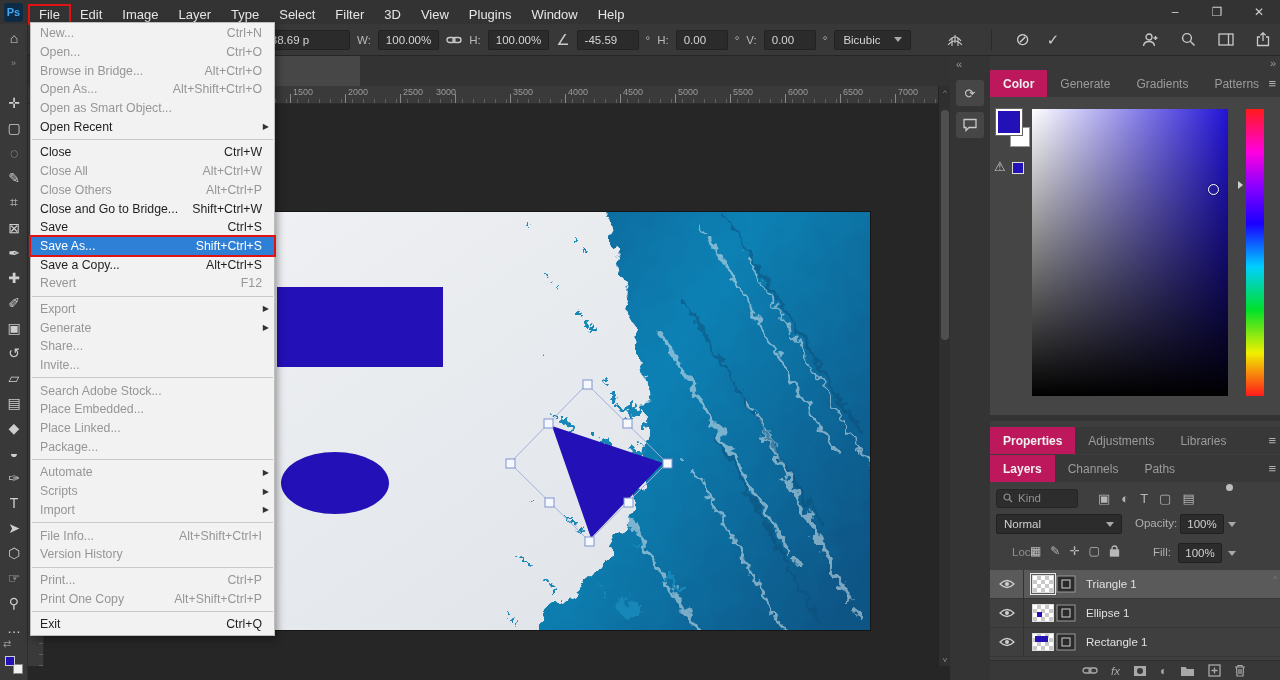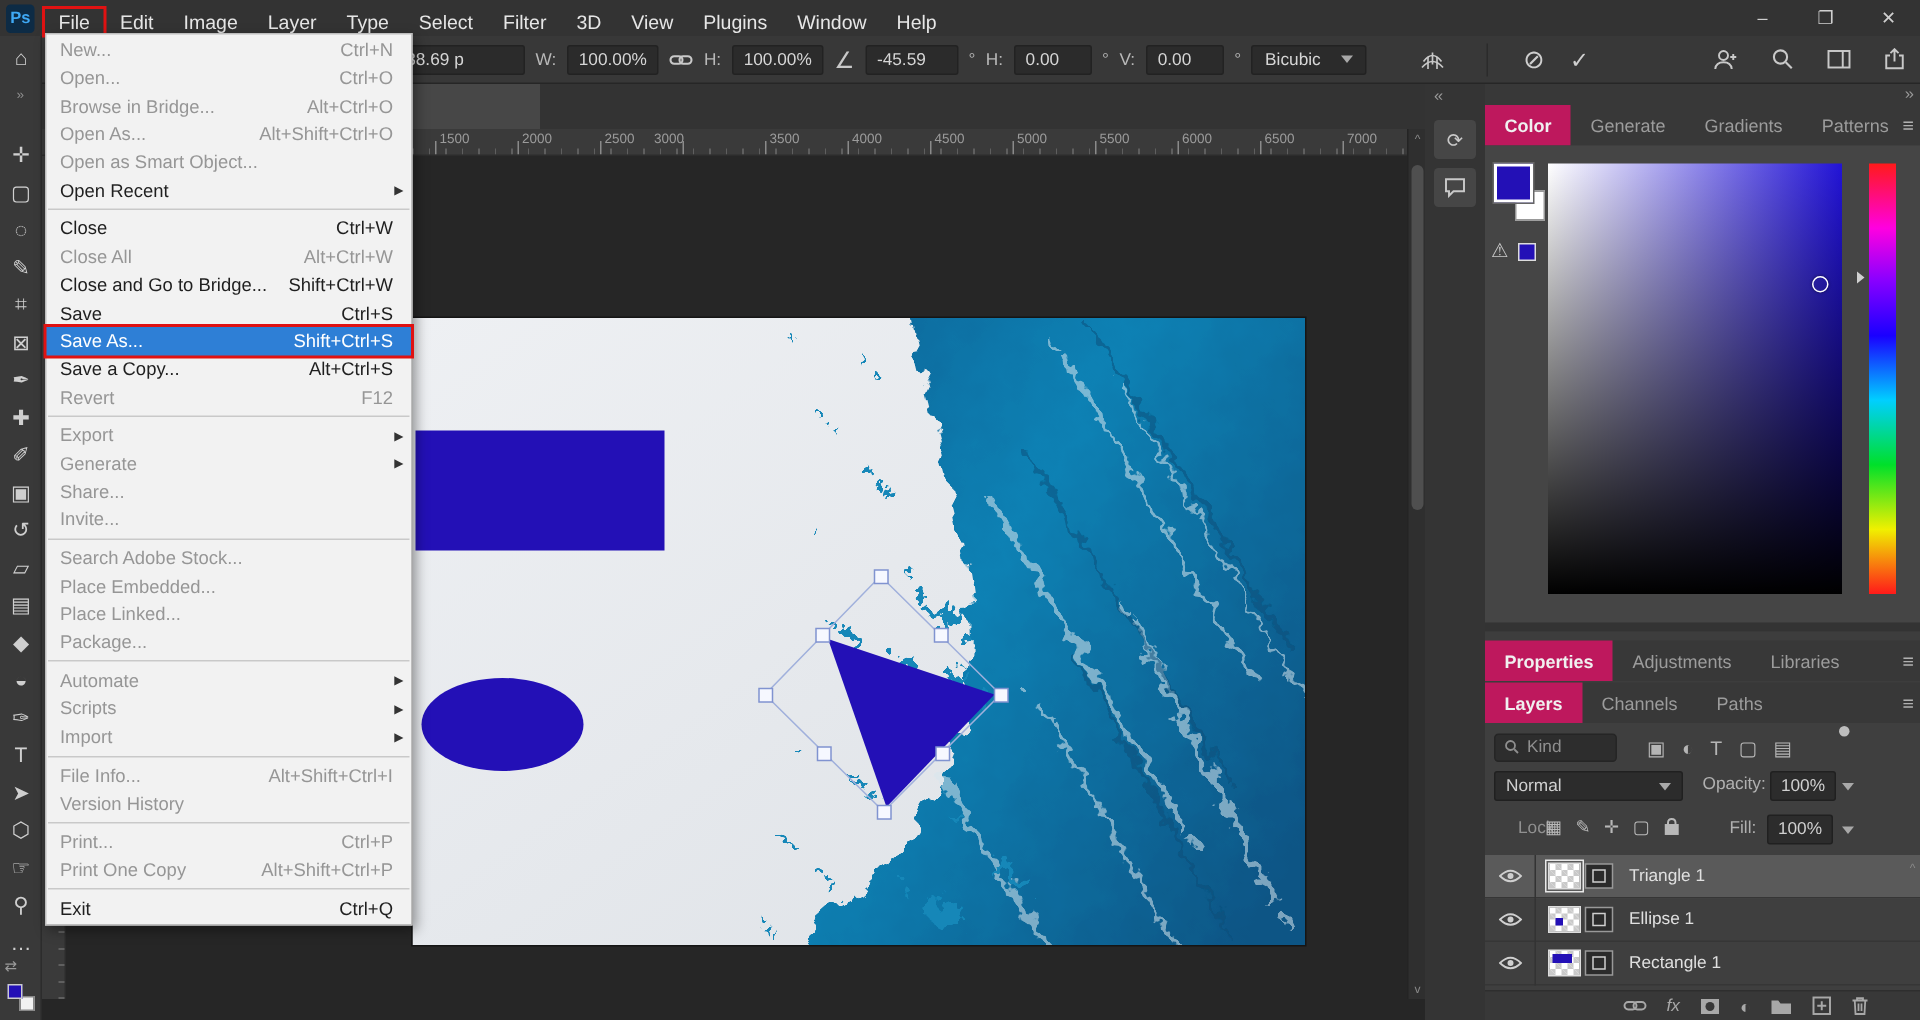--- a/index.html
+++ b/index.html
@@ -664,20 +664,24 @@
     </div>
     <div class="fm-sep"></div>
     <div class="fm-row enabled">
       <span class="fm-label">Close</span>
       <span class="fm-short">Ctrl+W</span>
     </div>
     <div class="fm-row disabled">
       <span class="fm-label">Close All</span>
       <span class="fm-short">Alt+Ctrl+W</span>
     </div>
+    <div class="fm-row disabled">
+      <span class="fm-label">Close Others</span>
+      <span class="fm-short">Alt+Ctrl+P</span>
+    </div>
     <div class="fm-row enabled">
       <span class="fm-label">Close and Go to Bridge...</span>
       <span class="fm-short">Shift+Ctrl+W</span>
     </div>
     <div class="fm-row enabled">
       <span class="fm-label">Save</span>
       <span class="fm-short">Ctrl+S</span>
     </div>
     <div class="fm-row highlighted">
       <span class="fm-label">Save As...</span>

